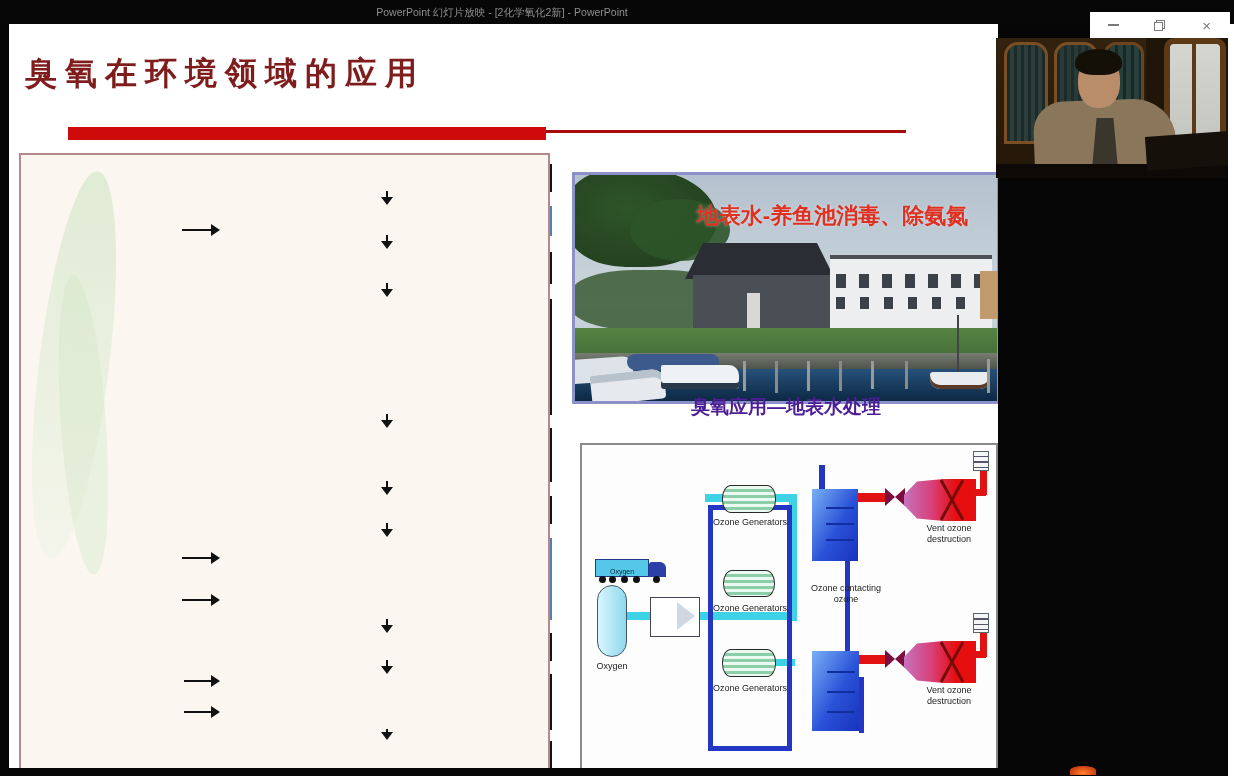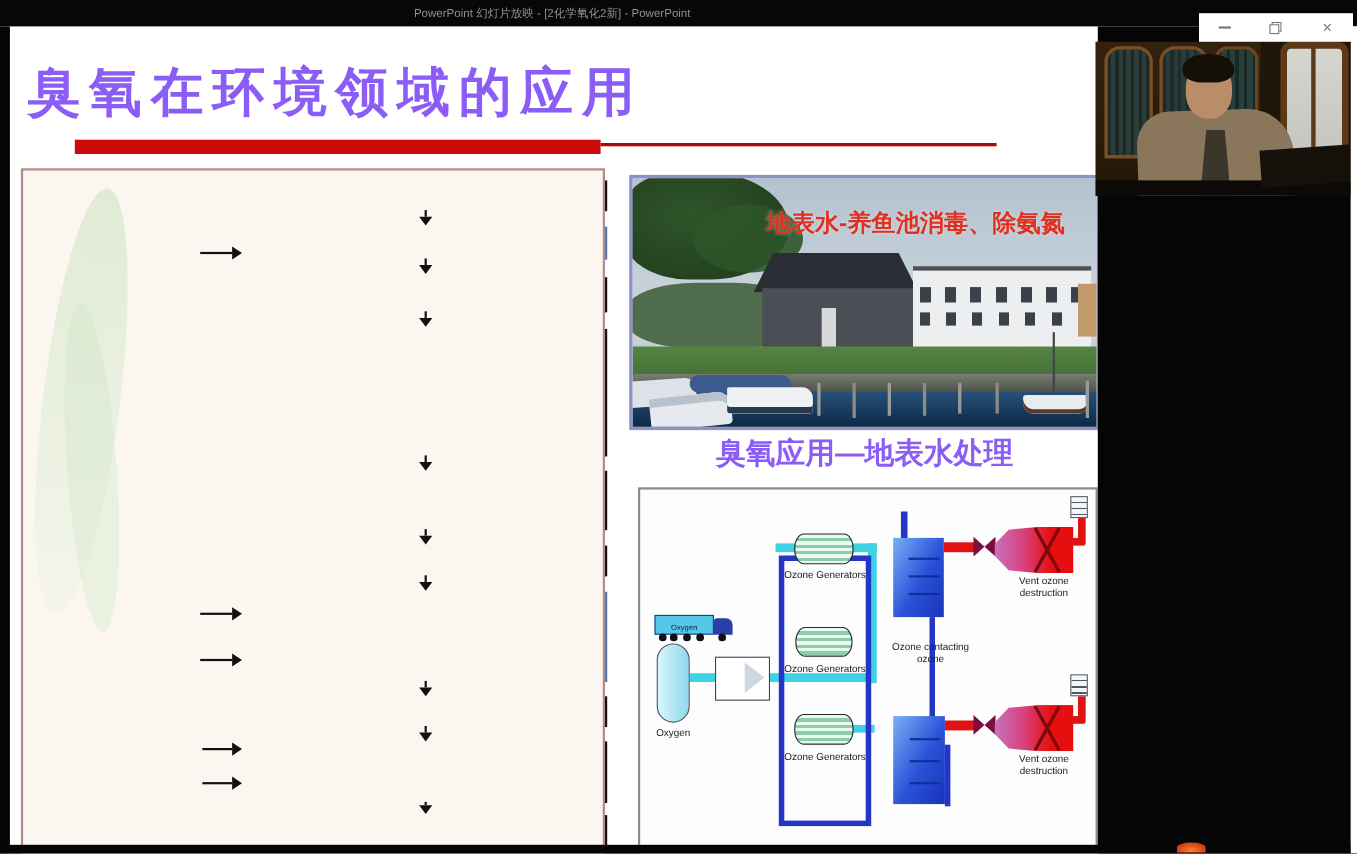--- a/index.html
+++ b/index.html
@@ -11,22 +11,22 @@
   #winctl{position:absolute;right:4px;top:12px;width:140px;height:26px;background:#fff;z-index:10;
           display:flex;align-items:center;justify-content:space-around;}
   .ctl{width:30px;height:20px;display:flex;align-items:center;justify-content:center;cursor:default;}
   .min-glyph{width:11px;height:2px;background:#7a7a7a;}
   .rest{position:relative;width:11px;height:11px;}
   .rest i{position:absolute;width:7px;height:7px;border:1.4px solid #7a7a7a;background:#fff;}
   .rest .back{top:0;right:0}.rest .front{bottom:0;left:0}
   .close-glyph{font-size:15px;color:#7a7a7a;line-height:1;}
   .edge{position:absolute;background:#050505;z-index:8;}
   
-  #slide-title{position:absolute;left:25px;top:52px;font-size:48px;font-weight:bold;
-               letter-spacing:8px;color:#8b5cf6;z-index:2;}
+  #slide-title{position:absolute;left:25px;top:52px;font-size:32px;font-weight:bold;
+               letter-spacing:8px;color:#7f1d1d;z-index:2;}
   #title-bar-thick{position:absolute;left:68px;top:127px;width:478px;height:13px;background:#cf0a0a;z-index:2;}
   #title-bar-thin{position:absolute;left:546px;top:130px;width:360px;height:3px;background:#a80b0b;z-index:2;}
   
   #flow-panel{position:absolute;left:19px;top:153px;width:531px;height:623px;background:#fbf7f0;
               border:2.5px solid #b5888a;box-sizing:border-box;z-index:1;}
   .leaf{position:absolute;border-radius:50%;}
   .step{position:absolute;background:#fff;border:2px solid #141414;box-sizing:border-box;
         font-family:"Liberation Serif",serif;color:#1a1a1a;padding:1px 10px;overflow:hidden;}
   .step span{display:block;}
   .step.hl{background:#a6d2ee;border-color:#4f7fb5;color:#203a5c;}
@@ -36,28 +36,28 @@
   .arr-r{position:absolute;display:flex;align-items:center;height:12px;z-index:2;}
   .arr-r .stem{flex:1;height:2.5px;background:#111;}
   .arr-r .head{width:0;height:0;border-top:6px solid transparent;border-bottom:6px solid transparent;border-left:9px solid #111;}
   .arr-d{position:absolute;display:flex;flex-direction:column;align-items:center;width:14px;z-index:2;}
   .arr-d .stem{width:2.5px;height:6px;background:#111;}
   .arr-d .head{width:0;height:0;border-left:6px solid transparent;border-right:6px solid transparent;border-top:8px solid #111;}
   #side-label{position:absolute;left:22px;top:382px;width:192px;text-align:center;
               font-size:29px;font-weight:bold;line-height:36px;color:#ea3f2c;z-index:2;}
   #side-label span{display:block;}
   
-  #photo-panel{position:absolute;left:572px;top:159px;width:428px;height:232px;
+  #photo-panel{position:absolute;left:572px;top:172px;width:428px;height:232px;
                border:3px solid #8d90c9;box-sizing:border-box;overflow:hidden;z-index:1;
                background:linear-gradient(180deg,#b4c2cf 0%,#ccd6dc 58%,#c2ced6 70%);}
   .ph{position:absolute;}
   #photo-caption-overlay{position:absolute;left:95px;top:26px;width:325px;text-align:center;
       font-size:22px;font-weight:bold;color:#e03020;text-shadow:0 0 3px rgba(255,255,255,.45);z-index:4;}
   #photo-caption{position:absolute;left:572px;top:394px;width:428px;text-align:center;
-      font-size:27px;font-weight:bold;color:#8b5cf6;z-index:1;}
+      font-size:19px;font-weight:bold;color:#4c1d95;z-index:1;}
   
   #diagram-panel{position:absolute;left:580px;top:443px;width:418px;height:333px;background:#fdfdfd;
                  border:2px solid #8a8a8a;box-sizing:border-box;z-index:1;overflow:hidden;}
   .dg{position:absolute;}
   .pipe-c{background:#3ed2e6;}
   .pipe-b{background:#2336c4;}
   .pipe-r{background:#e01212;}
   .dlabel{font-size:9px;line-height:11px;color:#222;text-align:center;}
   .cyl{background:repeating-linear-gradient(180deg,#eafaf0 0 3px,#8cceaa 3px 6px);
        border:1.5px solid #2a2a2a;border-radius:9px/13px;box-sizing:border-box;}

